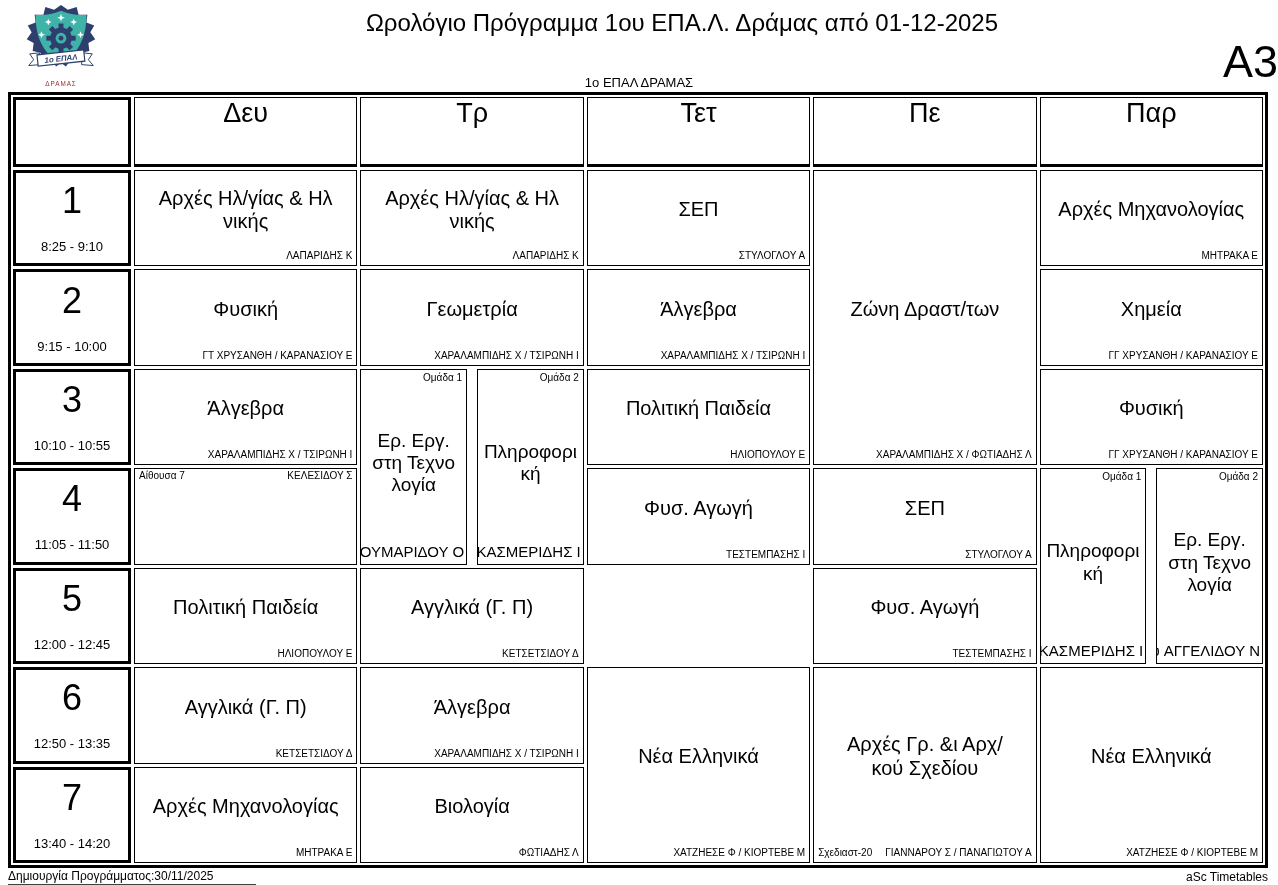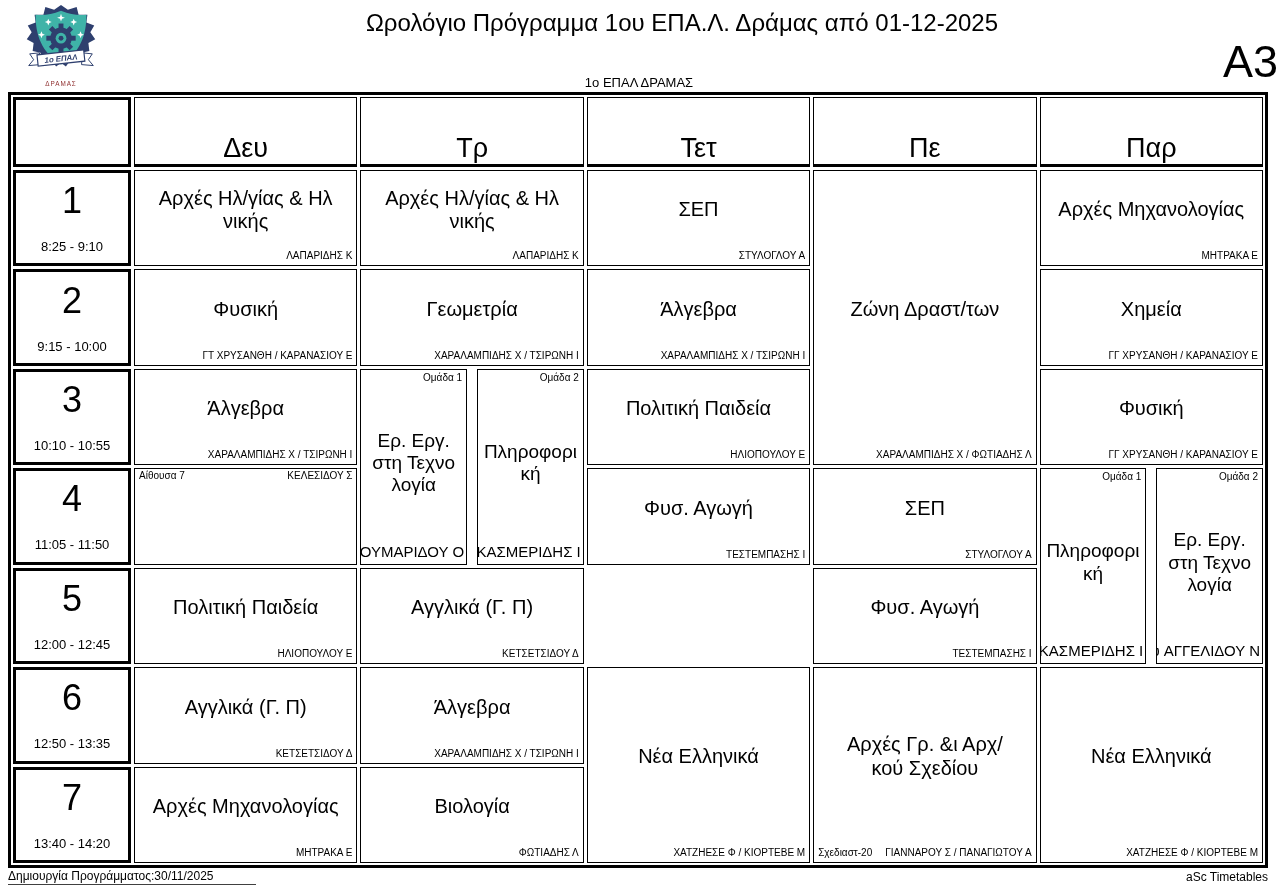--- a/index.html
+++ b/index.html
@@ -14,21 +14,21 @@
 
   
   .grid{position:absolute;top:92px;left:8px;width:1260px;height:776px;box-sizing:border-box;
         border:3px solid #000;background:#fff;display:grid;
         grid-template-columns:118px repeat(5,1fr);
         grid-template-rows:70px repeat(7,1fr);
         gap:3px;padding:2px;}
   .cell{border:1px solid #000;background:#fff;display:flex;flex-direction:column;
         overflow:hidden;box-sizing:border-box;}
   .corner{border:3px solid #000;background:#fff;}
-  .head{border:1px solid #000;border-bottom:3px solid #000;display:flex;align-items:flex-end;
+  .head{border:1px solid #000;border-bottom:3px solid #000;display:flex;align-items:flex-start;
         justify-content:center;font-size:27px;background:#fff;}
   .time-cell{border:3px solid #000;display:flex;flex-direction:column;align-items:center;
         justify-content:center;gap:9px;background:#fff;box-sizing:border-box;}
   .pnum{font-size:36px;line-height:1;}
   .ptime{font-size:13px;line-height:1;margin-top:12px;}
 
   .grouprow{display:flex;justify-content:flex-end;font-size:10px;line-height:1;
         padding:3px 4px 0 0;height:11px;flex:none;}
   .subject{flex:1;display:flex;align-items:center;justify-content:center;text-align:center;
         font-size:20px;line-height:1.18;white-space:pre-line;padding:0 3px;}

